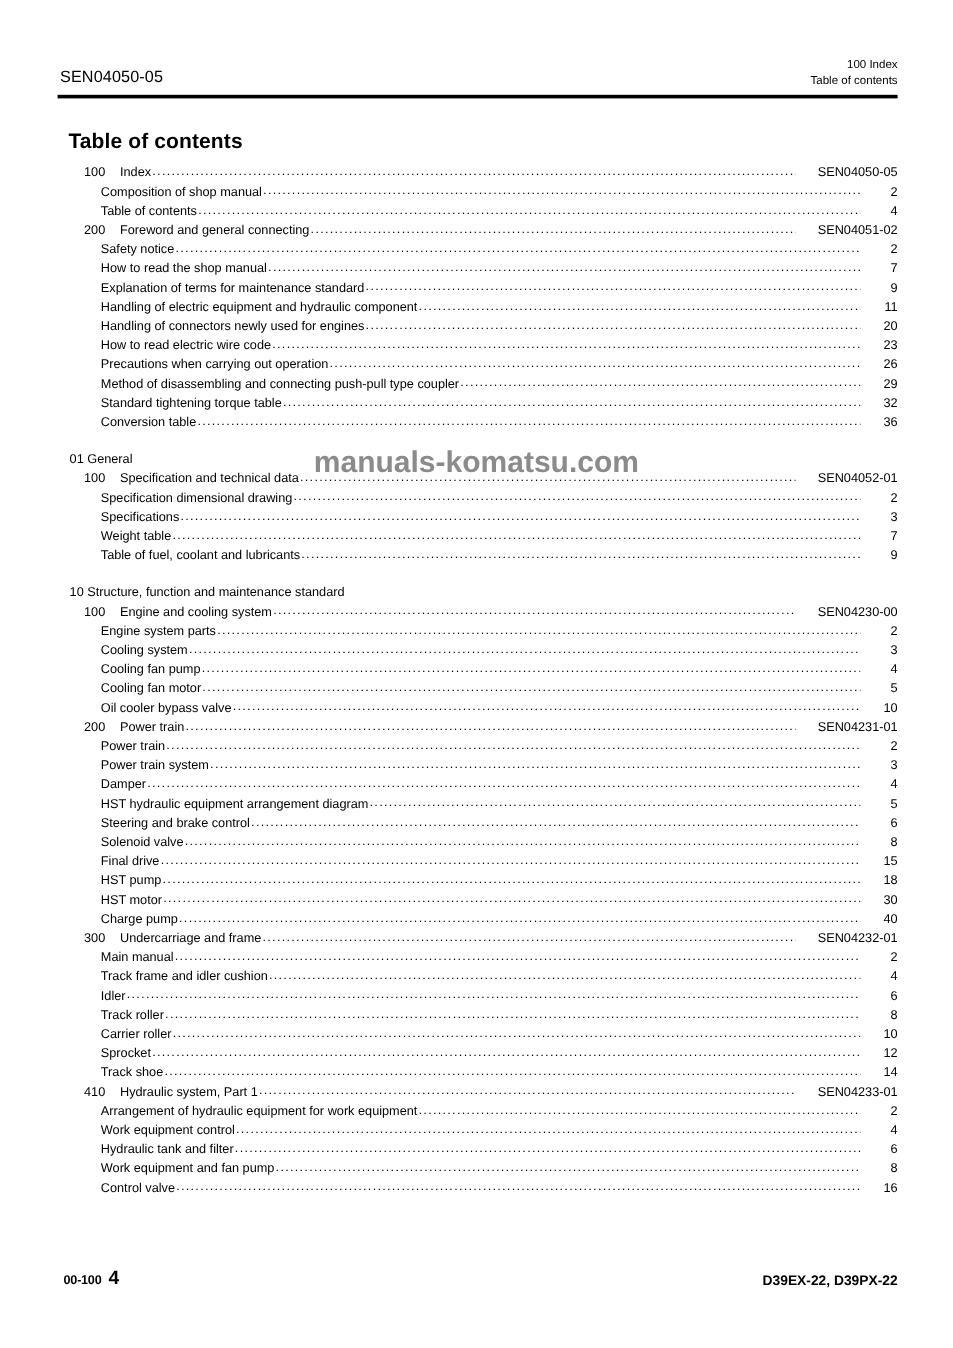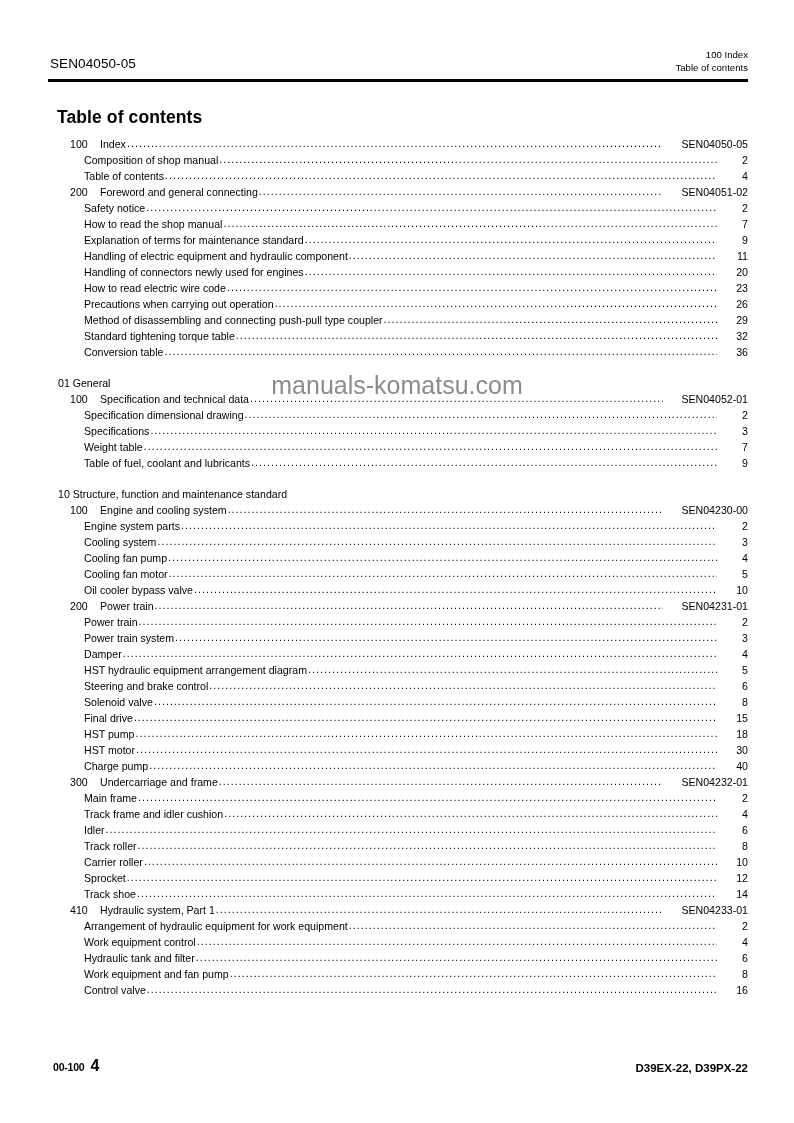--- a/index.html
+++ b/index.html
@@ -135,20 +135,21 @@
   .watermark {
     position: absolute;
     left: 0;
     right: 0;
     top: 371px;
     text-align: center;
     font-size: 25px;
     color: #8b8b8b;
     letter-spacing: 0px;
     pointer-events: none;
+    font-weight: bold;
   }
 
   
   .footer {
     position: absolute;
     left: 48px;
     bottom: 48px;
     width: 700px;
     height: 22px;
   }
@@ -380,21 +381,21 @@
           <span class="lbl">Charge pump</span>
           <span class="dots"></span>
           <span class="num">40</span>
         </div>
         <div class="row section">
           <span class="lbl"><span class="code">300</span><span>Undercarriage and frame</span></span>
           <span class="dots"></span>
           <span class="num">SEN04232-01</span>
         </div>
         <div class="row entry">
-          <span class="lbl">Main frame</span>
+          <span class="lbl">Main manual</span>
           <span class="dots"></span>
           <span class="num">2</span>
         </div>
         <div class="row entry">
           <span class="lbl">Track frame and idler cushion</span>
           <span class="dots"></span>
           <span class="num">4</span>
         </div>
         <div class="row entry">
           <span class="lbl">Idler</span>

